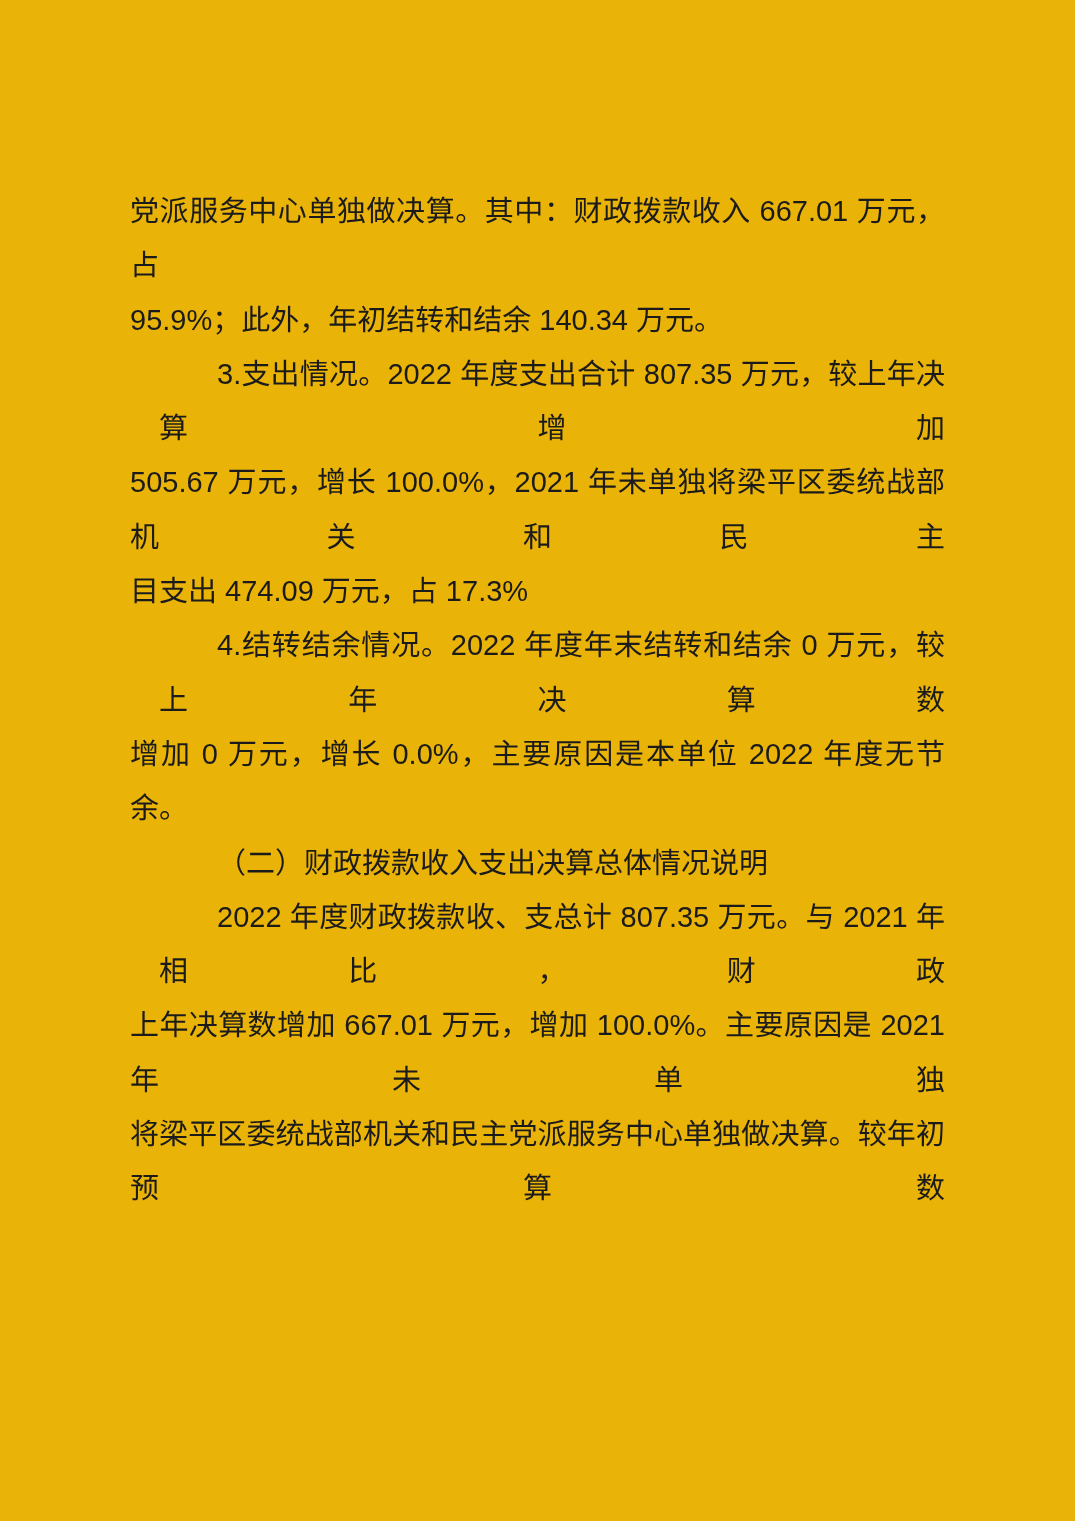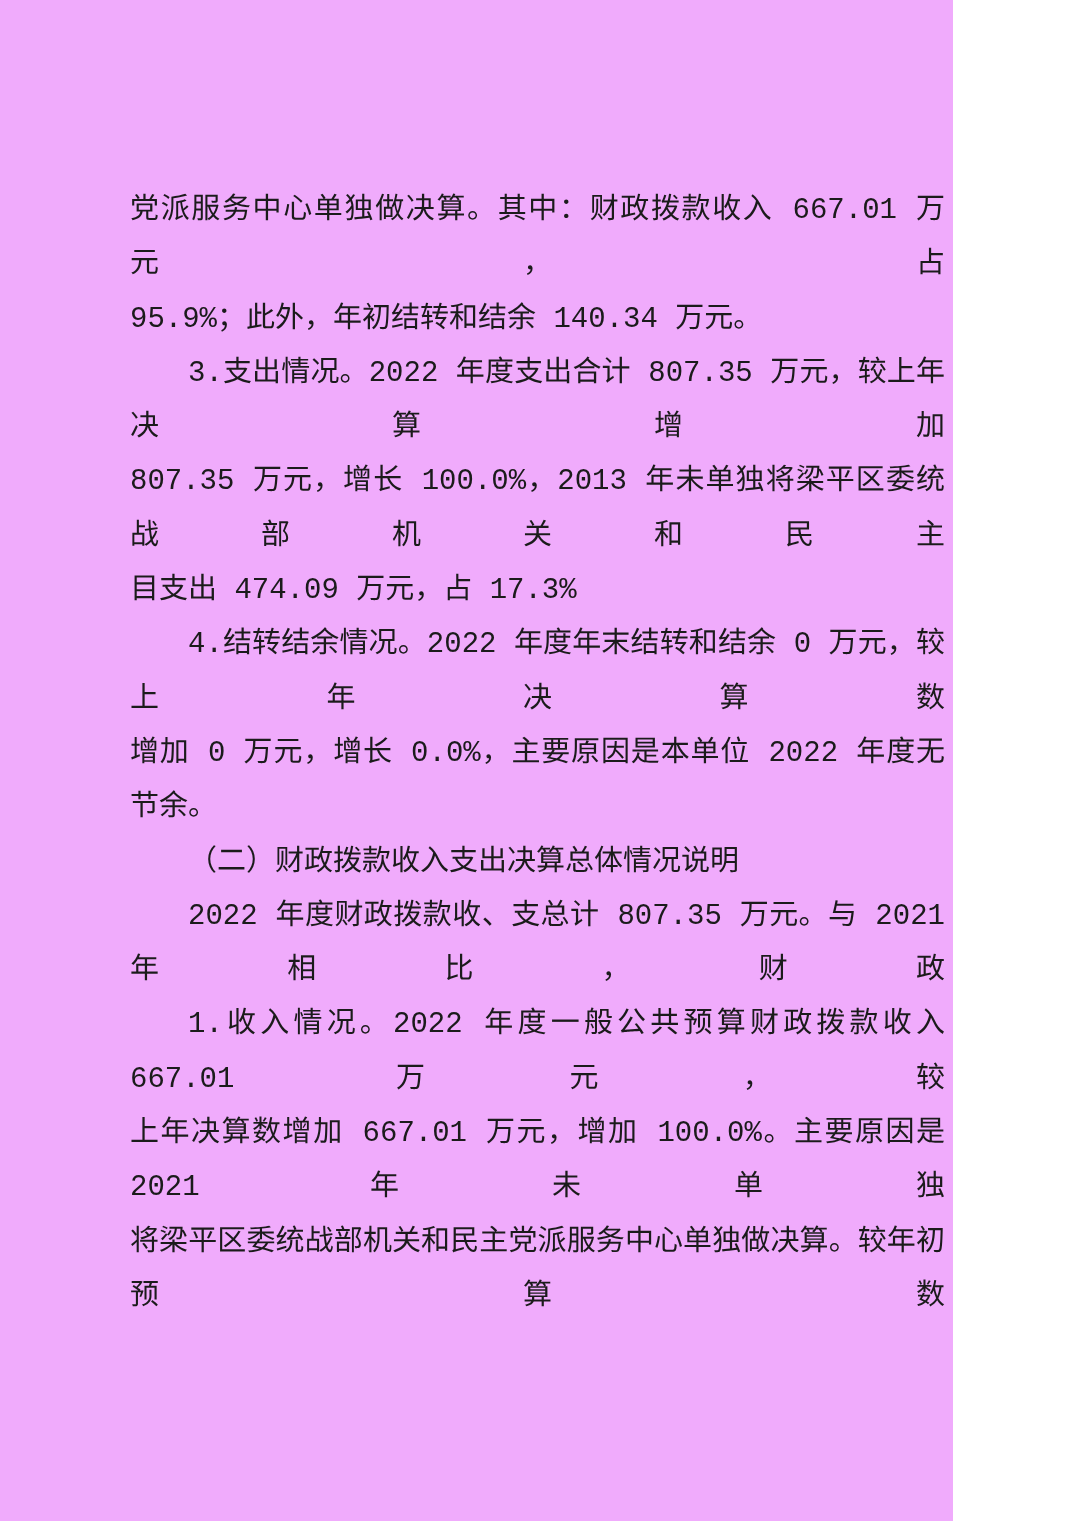--- a/index.html
+++ b/index.html
@@ -2,80 +2,79 @@
 <html lang="zh-CN"><head>
 <meta charset="utf-8">
 <style>
   html, body {
     margin: 0;
     padding: 0;
     background: #ffffff;
   }
   .page {
     position: relative;
-    width: 953px;
+    width: 1075px;
     height: 1521px;
-    background: #f0abfc;
+    background: #eab308;
     overflow: hidden;
-    font-family: Liberation Mono, monospace;
+    font-family: Liberation Sans, sans-serif;
     color: #1b1b1b;
   }
   .content {
     position: absolute;
     left: 130px;
     top: 184px;
     width: 815px;
     font-size: 29px;
     line-height: 54.3px;
   }
   .para { margin: 0; padding: 0; }
   .line {
     text-align: justify;
     text-align-last: left;
     white-space: normal;
   }
   
   .line.j { text-align-last: justify; }
   
-  .line.ind { text-indent: 58px; }
+  .line.ind { text-indent: 58px; margin-left: 29px; }
   
   .line.b { font-weight: 700; }
 </style>
 </head>
 <body>
 
 <div class="page">
   <div class="content">
 
     <div class="para">
       <div class="line j">党派服务中心单独做决算。其中：财政拨款收入 667.01 万元，占</div>
       <div class="line">95.9%；此外，年初结转和结余 140.34 万元。</div>
     </div>
 
     <div class="para">
       <div class="line j ind">3.支出情况。2022 年度支出合计 807.35 万元，较上年决算增加</div>
-      <div class="line j">807.35 万元，增长 100.0%，2013 年未单独将梁平区委统战部机关和民主</div>
+      <div class="line j">505.67 万元，增长 100.0%，2021 年未单独将梁平区委统战部机关和民主</div>
       <div class="line">目支出 474.09 万元，占 17.3%</div>
     </div>
 
     <div class="para">
       <div class="line j ind">4.结转结余情况。2022 年度年末结转和结余 0 万元，较上年决算数</div>
       <div class="line">增加 0 万元，增长 0.0%，主要原因是本单位 2022 年度无节余。</div>
     </div>
 
     <div class="para">
       <div class="line ind">（二）财政拨款收入支出决算总体情况说明</div>
     </div>
 
     <div class="para">
       <div class="line j ind">2022 年度财政拨款收、支总计 807.35 万元。与 2021 年相比，财政</div>
     </div>
 
 
     <div class="para">
-      <div class="line j ind">1.收入情况。2022 年度一般公共预算财政拨款收入 667.01 万元，较</div>
       <div class="line j">上年决算数增加 667.01 万元，增加 100.0%。主要原因是 2021 年未单独</div>
       <div class="line j">将梁平区委统战部机关和民主党派服务中心单独做决算。较年初预算数</div>
 
     </div>
 
   </div>
 </div>
 
 </body></html>

